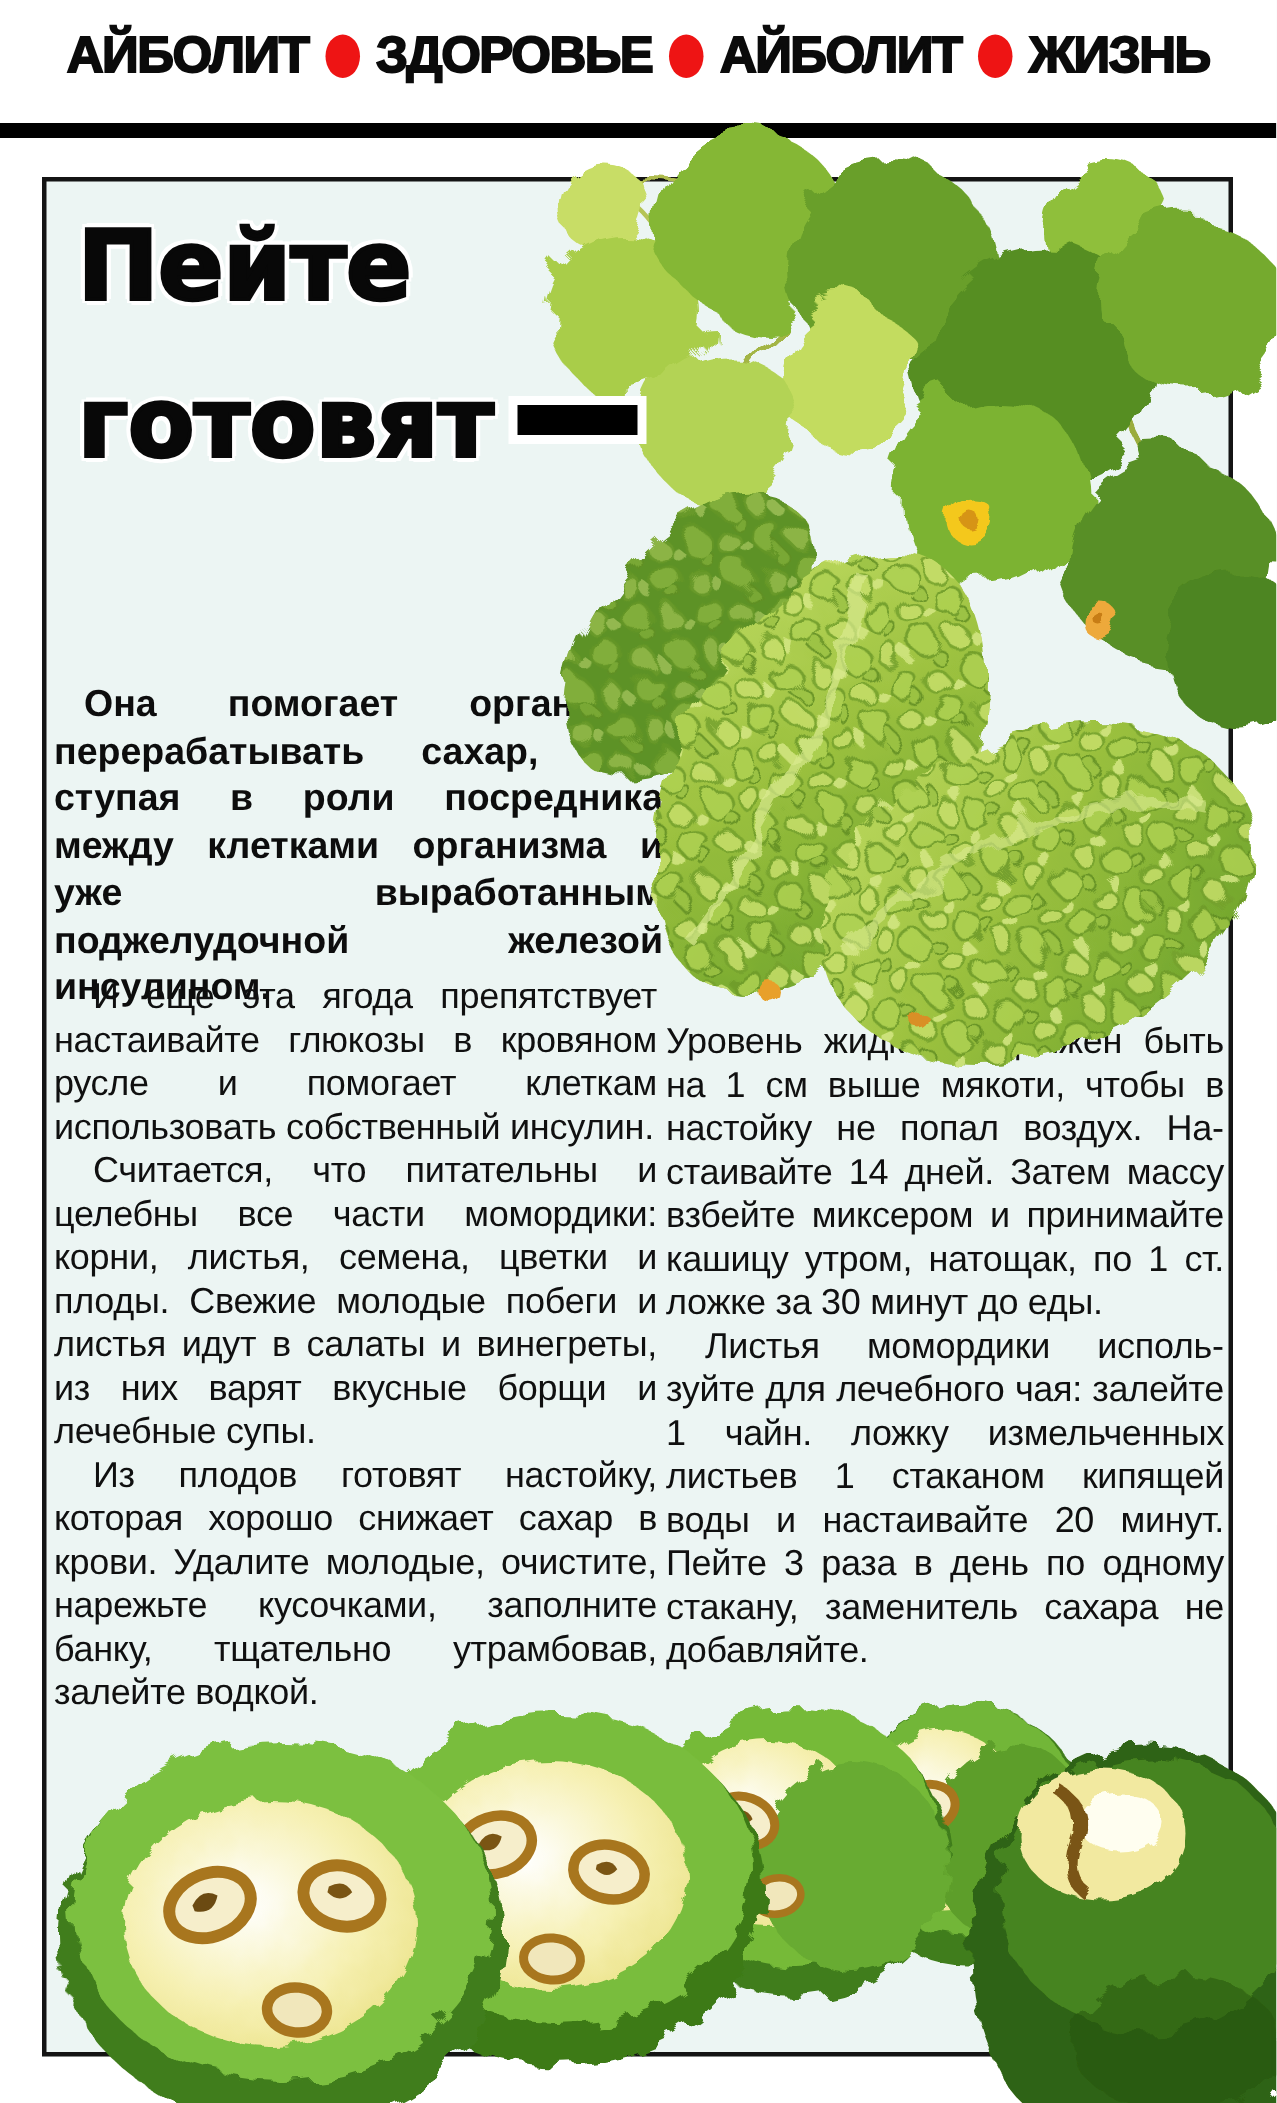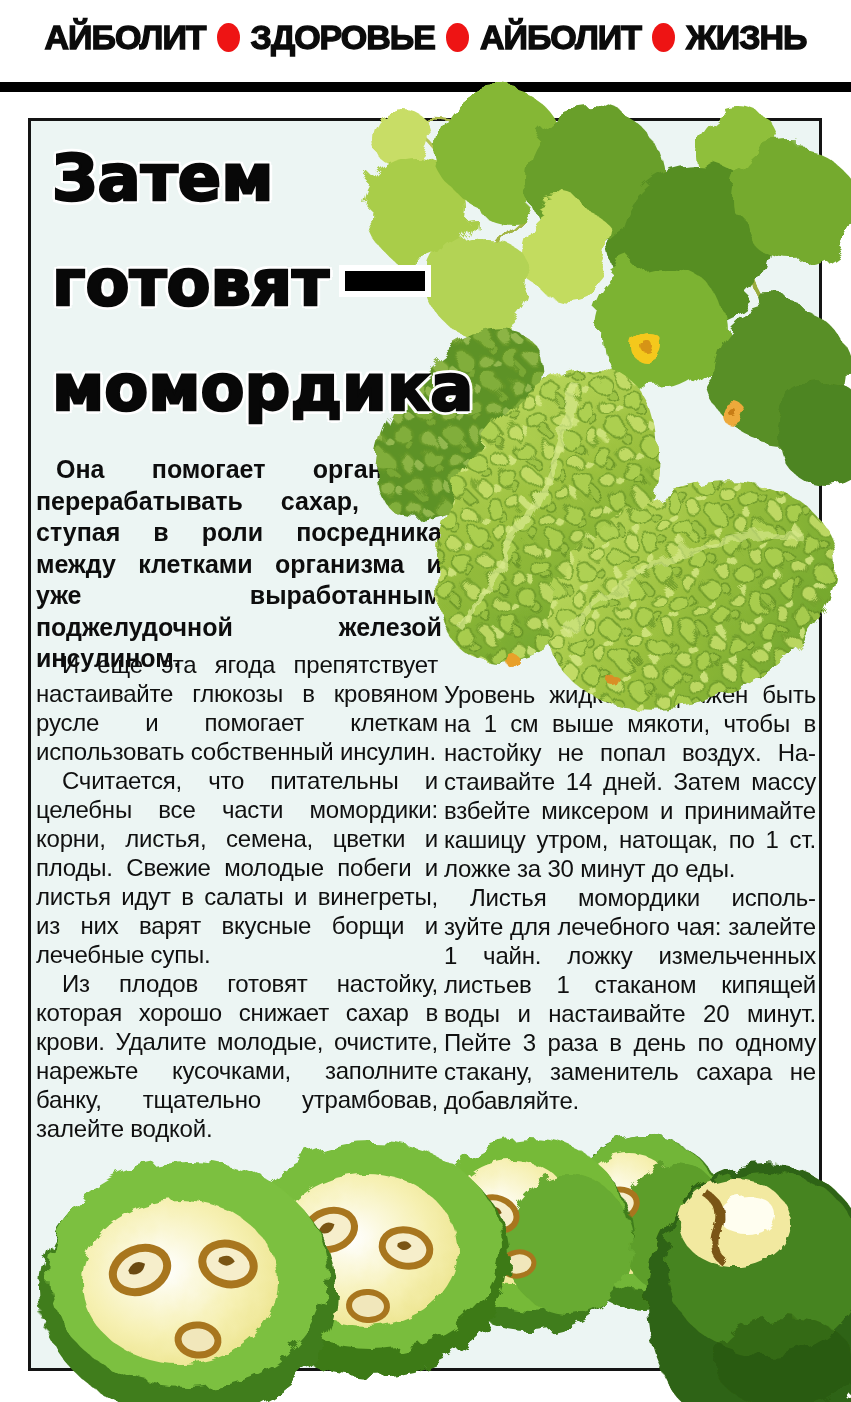--- a/index.html
+++ b/index.html
@@ -62,23 +62,22 @@
     <span>АЙБОЛИТ</span>
     <span class="red-dot"></span>
     <span>ЖИЗНЬ</span>
   </div>
 
   <div class="top-rule"></div>
 
   <div class="article-box"></div>
 
   <div class="title">
-    <span class="tline">Затем</span>
+    <span class="tline">Пейте</span>
     <span class="tline"><span>готовят</span><span class="title-dash"></span></span>
-    <span class="tline">момордика</span>
   </div>
 
   <svg class="illu plant" viewBox="0 0 490 575" aria-hidden="true">
     <defs>
       <linearGradient id="fg" x1="0" y1="0" x2="1" y2="1">
         <stop offset="0" stop-color="#c2dd64"></stop>
         <stop offset="0.45" stop-color="#9cc13f"></stop>
         <stop offset="1" stop-color="#679f28"></stop>
       </linearGradient>
       <pattern id="warts" width="36" height="32" patternUnits="userSpaceOnUse">

